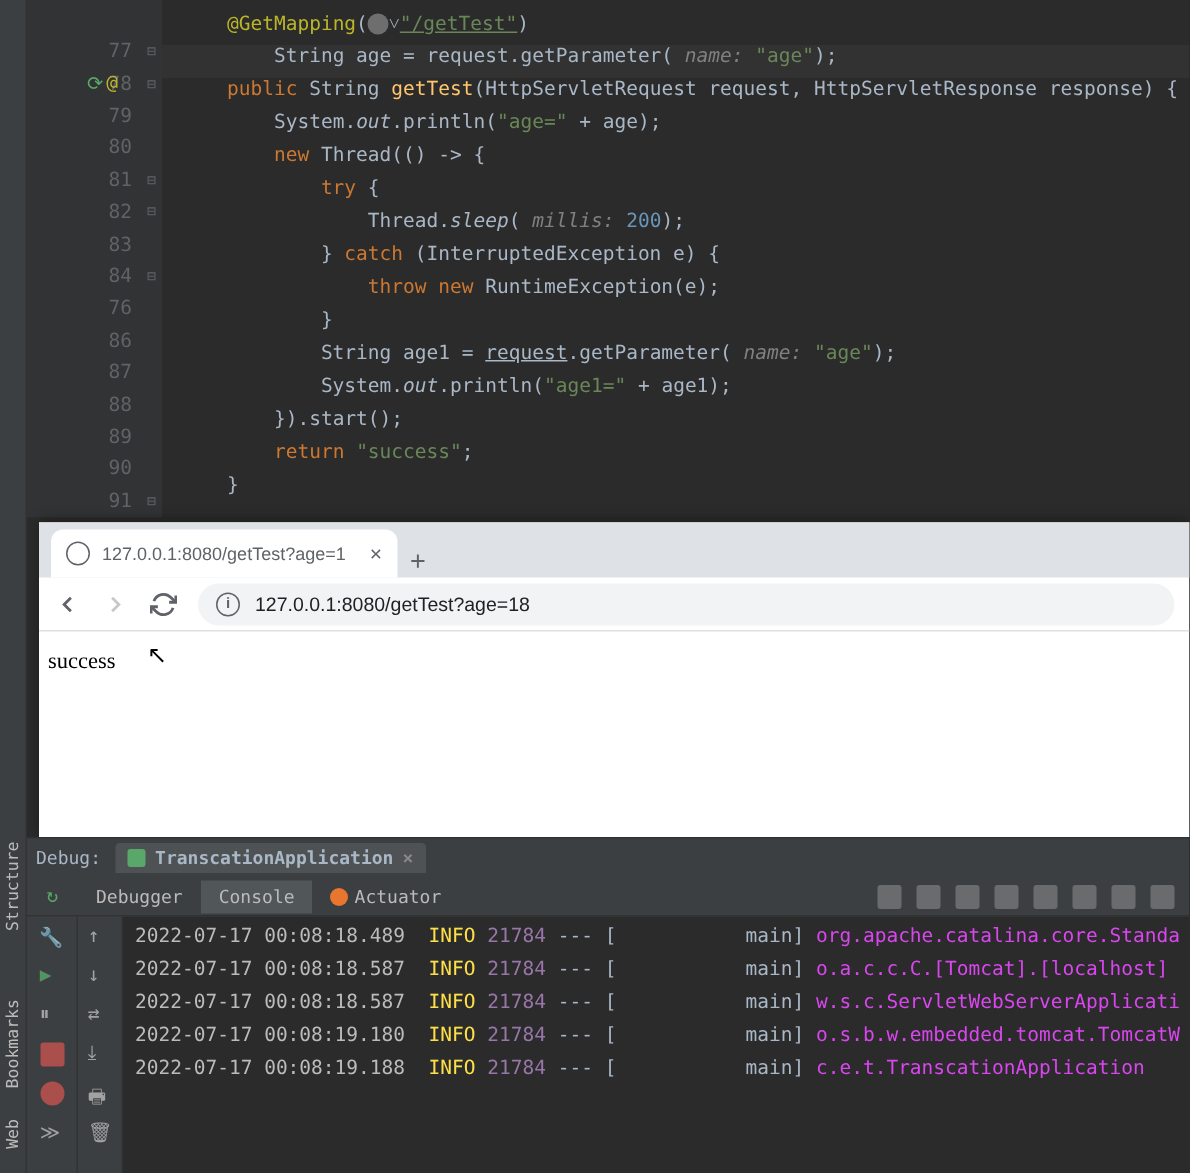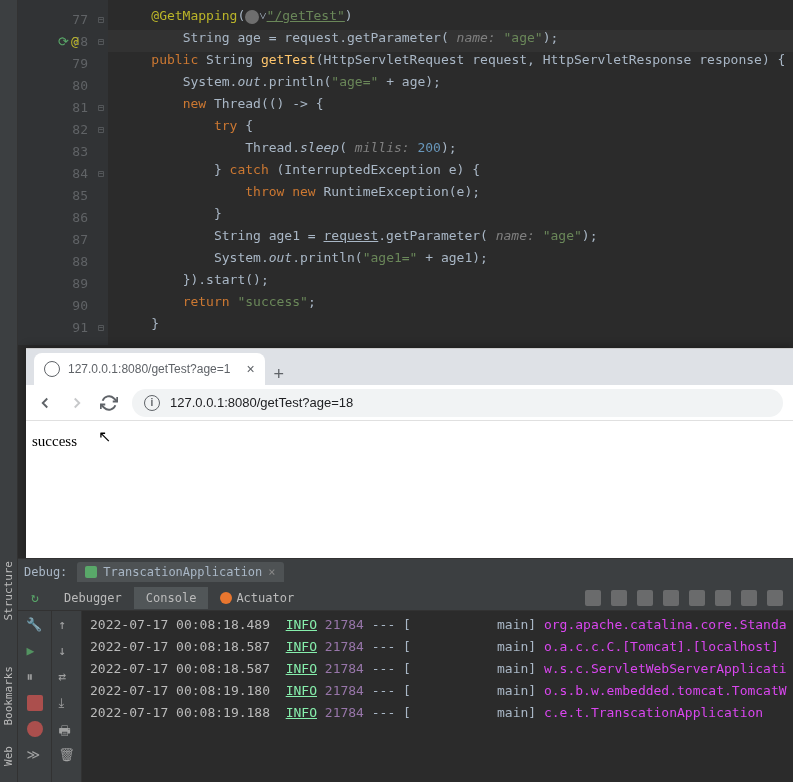--- a/index.html
+++ b/index.html
@@ -1,20 +1,20 @@
 <!DOCTYPE html>
 <html><head>
 <meta charset="utf-8">
 <style>
 * { margin: 0; padding: 0; box-sizing: border-box; }
 body { background: #2b2b2b; font-family: 'Consolas', 'Monaco', monospace; font-size: 13px; color: #a9b7c6; overflow: hidden; width: 793px; height: 782px; position: relative; }
 
 
 .editor { position: absolute; top: 0; left: 18px; right: 0; height: 345px; background: #2b2b2b; display: flex; }
-.gutter { width: 90px; background: #313335; display: flex; flex-direction: column; padding-top: 8px; }
+.gutter { width: 90px; background: #313335; display: flex; flex-direction: column; padding-top: 24px; }
 .line-row { height: 22px; display: flex; align-items: center; justify-content: flex-end; padding-right: 20px; color: #606366; position: relative; }
 .line-num { min-width: 25px; text-align: right; }
 .gutter-ico { position: absolute; left: 40px; display: flex; gap: 2px; }
 .fold { position: absolute; right: 4px; color: #606366; font-size: 10px; cursor: pointer; }
 .code-area { flex: 1; padding-top: 8px; overflow: hidden; }
 .code-line { height: 22px; white-space: pre; padding-left: 12px; }
 .hl-line { background: #323232; }
 .kw { color: #cc7832; }
 .str { color: #6a8759; }
 .num { color: #6897bb; }
@@ -43,39 +43,39 @@
 .nav-ico { width: 18px; height: 18px; display: flex; align-items: center; justify-content: center; cursor: pointer; }
 .nav-disabled { opacity: .35; }
 .url-field { flex: 1; height: 28px; background: #f1f3f4; border-radius: 14px; display: flex; align-items: center; padding: 0 12px; gap: 10px; font-size: 13px; color: #202124; }
 .info-ico { width: 16px; height: 16px; border: 1.5px solid #5f6368; border-radius: 50%; display:flex; align-items:center; justify-content:center; font-size:10px; color:#5f6368; font-weight:bold; }
 .page-content { padding: 12px 6px; font-size: 15px; font-family: serif; color: #000; }
 .cursor { position: absolute; top: 78px; left: 72px; font-size: 16px; color: #000; pointer-events: none; }
 
 
 .debug-panel { position: absolute; bottom: 0; left: 18px; right: 0; height: 224px; background: #3c3f41; border-top: 1px solid #323232; display: flex; flex-direction: column; margin-top: 20px; }
 .debug-header { height: 26px; display: flex; align-items: center; padding-left: 6px; gap: 10px; font-size: 12px; }
-.debug-tab { display: flex; align-items: center; gap: 6px; padding: 3px 8px; background: #4e5254; border-radius: 3px 3px 0 0; }
+.debug-tab { display: flex; align-items: center; gap: 6px; padding: 3px 8px; background: #4e5254; border-radius: 3px 3px 0 0; font-weight: bold; }
 .debug-close { cursor: pointer; color: #888; }
 .run-ico { width: 12px; height: 12px; background: #59a869; border-radius: 2px; position: relative; }
 .debug-tabs2 { height: 26px; display: flex; align-items: center; border-bottom: 1px solid #323232; }
 .dtab { padding: 4px 12px; font-size: 12px; cursor: pointer; color: #bbb; }
 .dtab.active { background: #515658; }
 .act-ico { width:12px; height:12px; background:#e8762f; border-radius:50%; margin-right:4px; display:inline-block; vertical-align:middle; }
 .toolbar-icons { display: flex; gap: 10px; margin-left: auto; padding-right: 10px; }
 .tb-ico { width: 16px; height: 16px; opacity: .6; cursor: pointer; background:#888; border-radius:2px; }
 .debug-body { flex: 1; display: flex; overflow: hidden; }
 .debug-side { width: 34px; background: #3c3f41; display: flex; flex-direction: column; align-items: center; gap: 10px; padding-top: 6px; border-right: 1px solid #323232; }
 .side-ico { width: 16px; height: 16px; cursor: pointer; opacity: .8; }
 .re-run { color: #59a869; }
 .stop-ico { background: #c75450; border-radius: 2px; }
 .debug-side2 { width: 30px; background: #3c3f41; display: flex; flex-direction: column; align-items: center; gap: 10px; padding-top: 6px; border-right: 1px solid #323232; }
 .console-out { flex: 1; background: #2b2b2b; padding: 6px 8px; font-size: 13px; overflow: hidden; font-family: 'Consolas', monospace; }
 .log-line { white-space: pre; height: 22px; }
 .log-time { color: #bbbbbb; }
-.log-info { color: #86efac; text-decoration: underline; }
+.log-info { color: #fde047; }
 .log-warn { color: #cc7832; }
 .log-pid { color: #9876aa; }
 .log-class { color: #d946ef; }
 svg { display: block; }
 </style>
 </head>
 <body>
 
 <div class="left-bar">
   <div class="sidebar-label sb1">Structure</div>
@@ -112,21 +112,21 @@
         <span class="fold">⊟</span>
       </div>
     <div class="line-row">
         <span class="line-num">83</span>
       </div>
     <div class="line-row">
         <span class="line-num">84</span>
         <span class="fold">⊟</span>
       </div>
     <div class="line-row">
-        <span class="line-num">85</span>
+        <span class="line-num">76</span>
       </div>
     <div class="line-row">
         <span class="line-num">86</span>
       </div>
     <div class="line-row">
         <span class="line-num">87</span>
       </div>
     <div class="line-row">
         <span class="line-num">88</span>
       </div>

